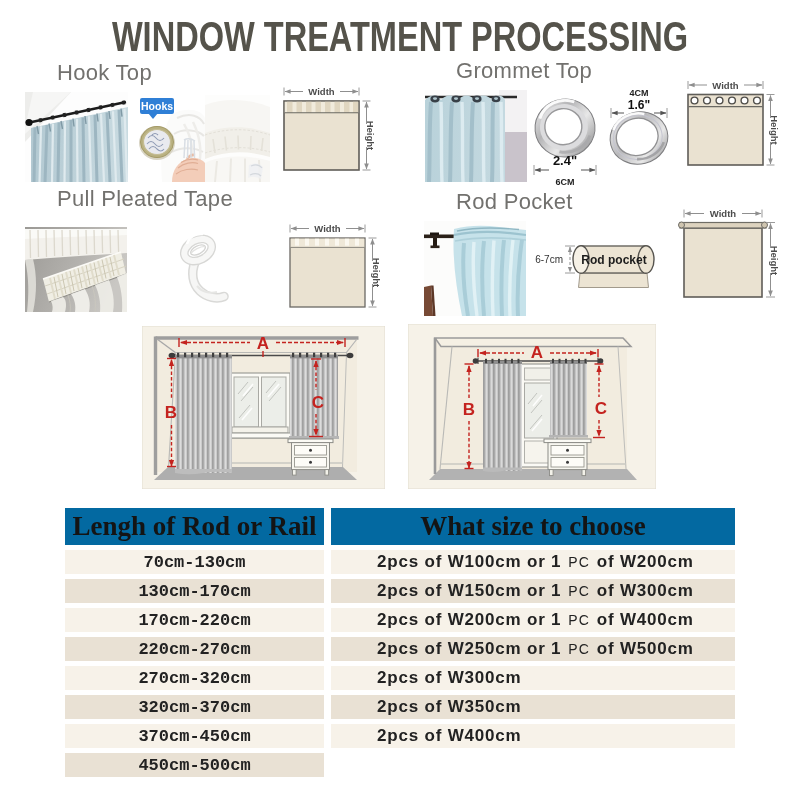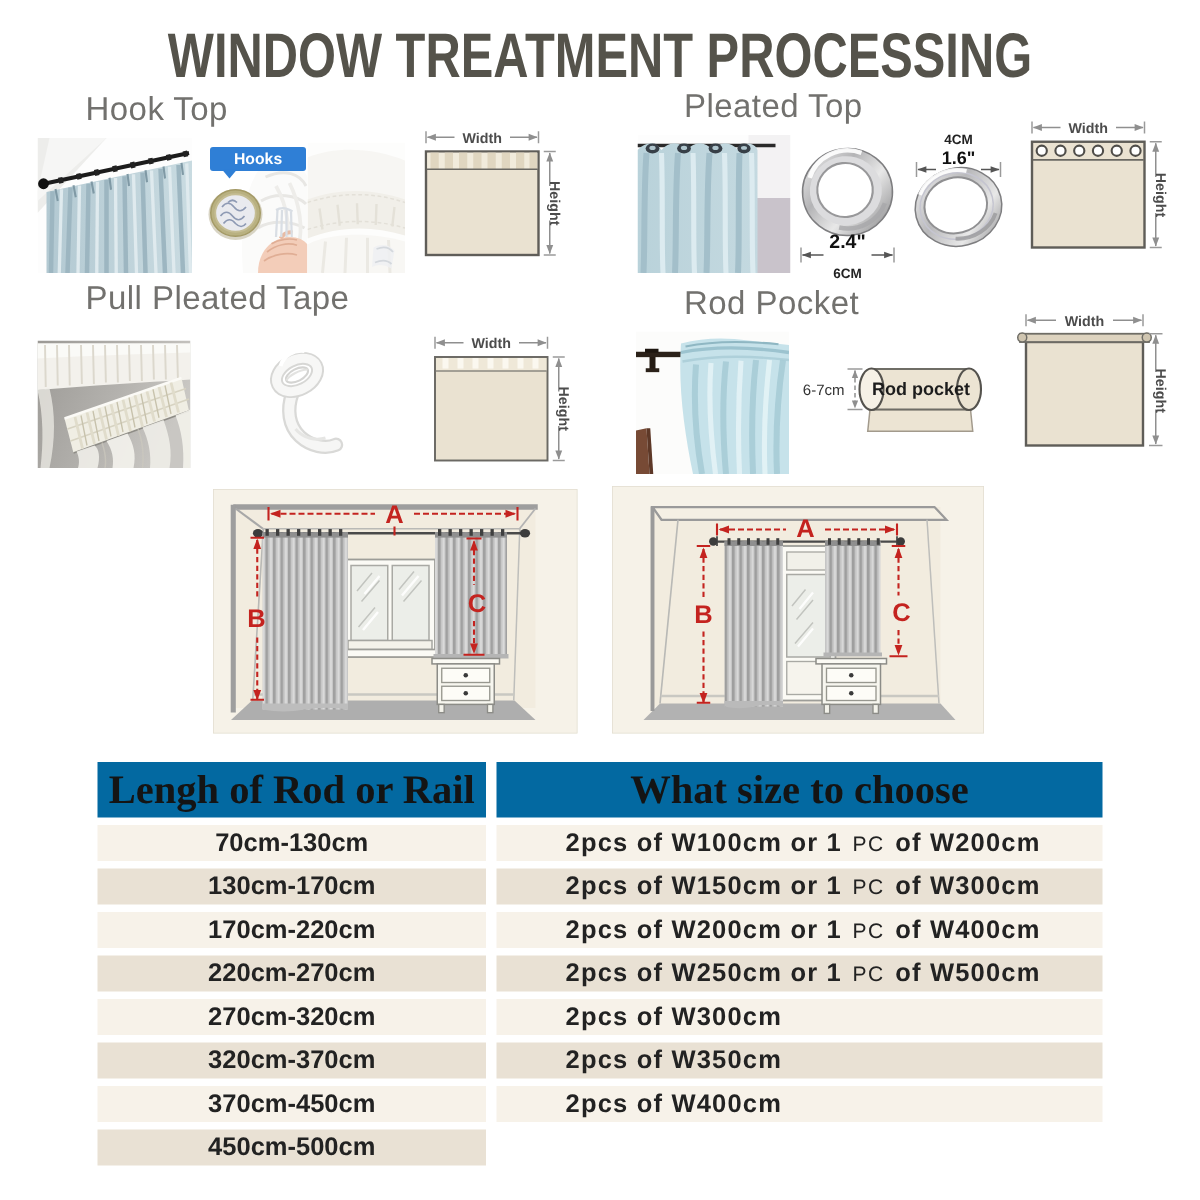--- a/index.html
+++ b/index.html
@@ -6,40 +6,40 @@
   body{width:800px;height:800px;background:#ffffff;font-family:"Liberation Sans",sans-serif;position:relative;overflow:hidden;}
   #canvas{position:absolute;left:0;top:0;width:672px;height:800px;background:#ffffff;}
   .abs{position:absolute;}
   .title{left:0;top:16px;width:800px;text-align:center;font-weight:700;font-size:42px;color:#55534b;letter-spacing:0px;transform:scaleX(0.775);transform-origin:400px 0;white-space:nowrap;line-height:1.0;}
   .sec-label{font-size:22px;color:#72716e;letter-spacing:0.3px;white-space:nowrap;margin-left:27px;}
   svg text{font-family:"Liberation Sans",sans-serif;}
   .dimtext{fill:#4c4c4c;font-size:9.5px;}
   
   .size-table{left:65px;top:508px;width:670px;}
   .size-table .tr{display:flex;margin-bottom:5px;}
-  .size-table .c1{width:259px;margin-right:7px;display:flex;align-items:center;justify-content:center;}
+  .size-table .c1{width:259px;margin-right:7px;display:flex;align-items:center;justify-content:center;font-family:Liberation Mono, monospace;}
   .size-table .c2{width:404px;display:flex;align-items:center;padding-left:58px;box-sizing:border-box;}
   .size-table .thead{height:37px;margin-bottom:5px;}
   .size-table .thead .c1,.size-table .thead .c2{background:#0369a1;font-family:Liberation Serif, serif;font-weight:700;font-size:27px;color:#141414;height:37px;justify-content:center;padding-left:0;}
   .size-table .row{height:24px;}
   .size-table .row .c1,.size-table .row .c2{height:24px;font-weight:700;font-size:17px;color:#222222;}
   .size-table .row .c2{letter-spacing:0.8px;padding-left:46px;}
   .size-table .row.light .c1,.size-table .row.light .c2{background:#f7f2e9;}
   .size-table .row.dark .c1,.size-table .row.dark .c2{background:#e9e1d4;}
   .size-table .pc{font-weight:400;font-size:14px;letter-spacing:1px;margin:0 7px;}
 </style>
 </head>
 <body>
 
 <div id="canvas">
 
   <div class="abs title">WINDOW TREATMENT PROCESSING</div>
 
   <div class="abs sec-label" style="left:30px;top:60px;">Hook Top</div>
-  <div class="abs sec-label" style="left:429px;top:58px;">Pleated Top</div>
+  <div class="abs sec-label" style="left:429px;top:58px;">Grommet Top</div>
   <div class="abs sec-label" style="left:30px;top:186px;">Pull Pleated Tape</div>
   <div class="abs sec-label" style="left:429px;top:189px;">Rod Pocket</div>
 
   <svg class="abs" style="left:25px;top:92px;" width="103" height="90" viewBox="0 0 103 90">
     <defs>
       <linearGradient id="curtA" x1="0" y1="0" x2="1" y2="0">
         <stop offset="0" stop-color="#b3c9d2"></stop>
           <stop offset="1" stop-color="#c9dbe1"></stop>
       </linearGradient>
     </defs>
@@ -416,21 +416,21 @@
     <text x="49" y="11" text-anchor="middle" class="dimtext" font-weight="bold">Width</text>
     <line x1="92" y1="16.5" x2="101" y2="16.5" stroke="#9a9a9a" stroke-width="1"></line>
     <line x1="92" y1="91" x2="101" y2="91" stroke="#9a9a9a" stroke-width="1"></line>
     <line x1="96.5" y1="17.5" x2="96.5" y2="42" stroke="#8f8f8f" stroke-width="1"></line>
     <line x1="96.5" y1="67" x2="96.5" y2="90" stroke="#8f8f8f" stroke-width="1"></line>
     <polygon points="96.5,17.1 94.2,23.1 98.8,23.1" fill="#8f8f8f"></polygon>
     <polygon points="96.5,90.4 94.2,84.4 98.8,84.4" fill="#8f8f8f"></polygon>
     <text x="96.5" y="54.5" text-anchor="middle" class="dimtext" font-weight="bold" transform="rotate(90 96.5 54.5)">Height</text>
   </svg>
 
-  <div class="abs" style="left:140px;top:98px;background:#2f7fd6;color:#fff;font-weight:700;font-size:10.5px;padding:2px 16px;border-radius:2px;">Hooks</div>
+  <div class="abs" style="left:140px;top:98px;background:#2f7fd6;color:#fff;font-weight:700;font-size:10.5px;padding:2px 1px;border-radius:2px;">Hooks</div>
   <div class="abs" style="left:148px;top:113px;width:0;height:0;border-left:5px solid transparent;border-right:5px solid transparent;border-top:6px solid #2f7fd6;"></div>
 
   <svg class="abs" style="left:142px;top:326px;" width="243" height="163" viewBox="0 0 243 163">
     <defs>
       <pattern id="stripes1" width="5" height="10" patternUnits="userSpaceOnUse">
         <rect width="5" height="10" fill="#c6c6c6"></rect>
         <rect x="0" width="1.7" height="10" fill="#a0a0a0"></rect>
         <rect x="3" width="1.2" height="10" fill="#dcdcdc"></rect>
       </pattern>
     </defs>

